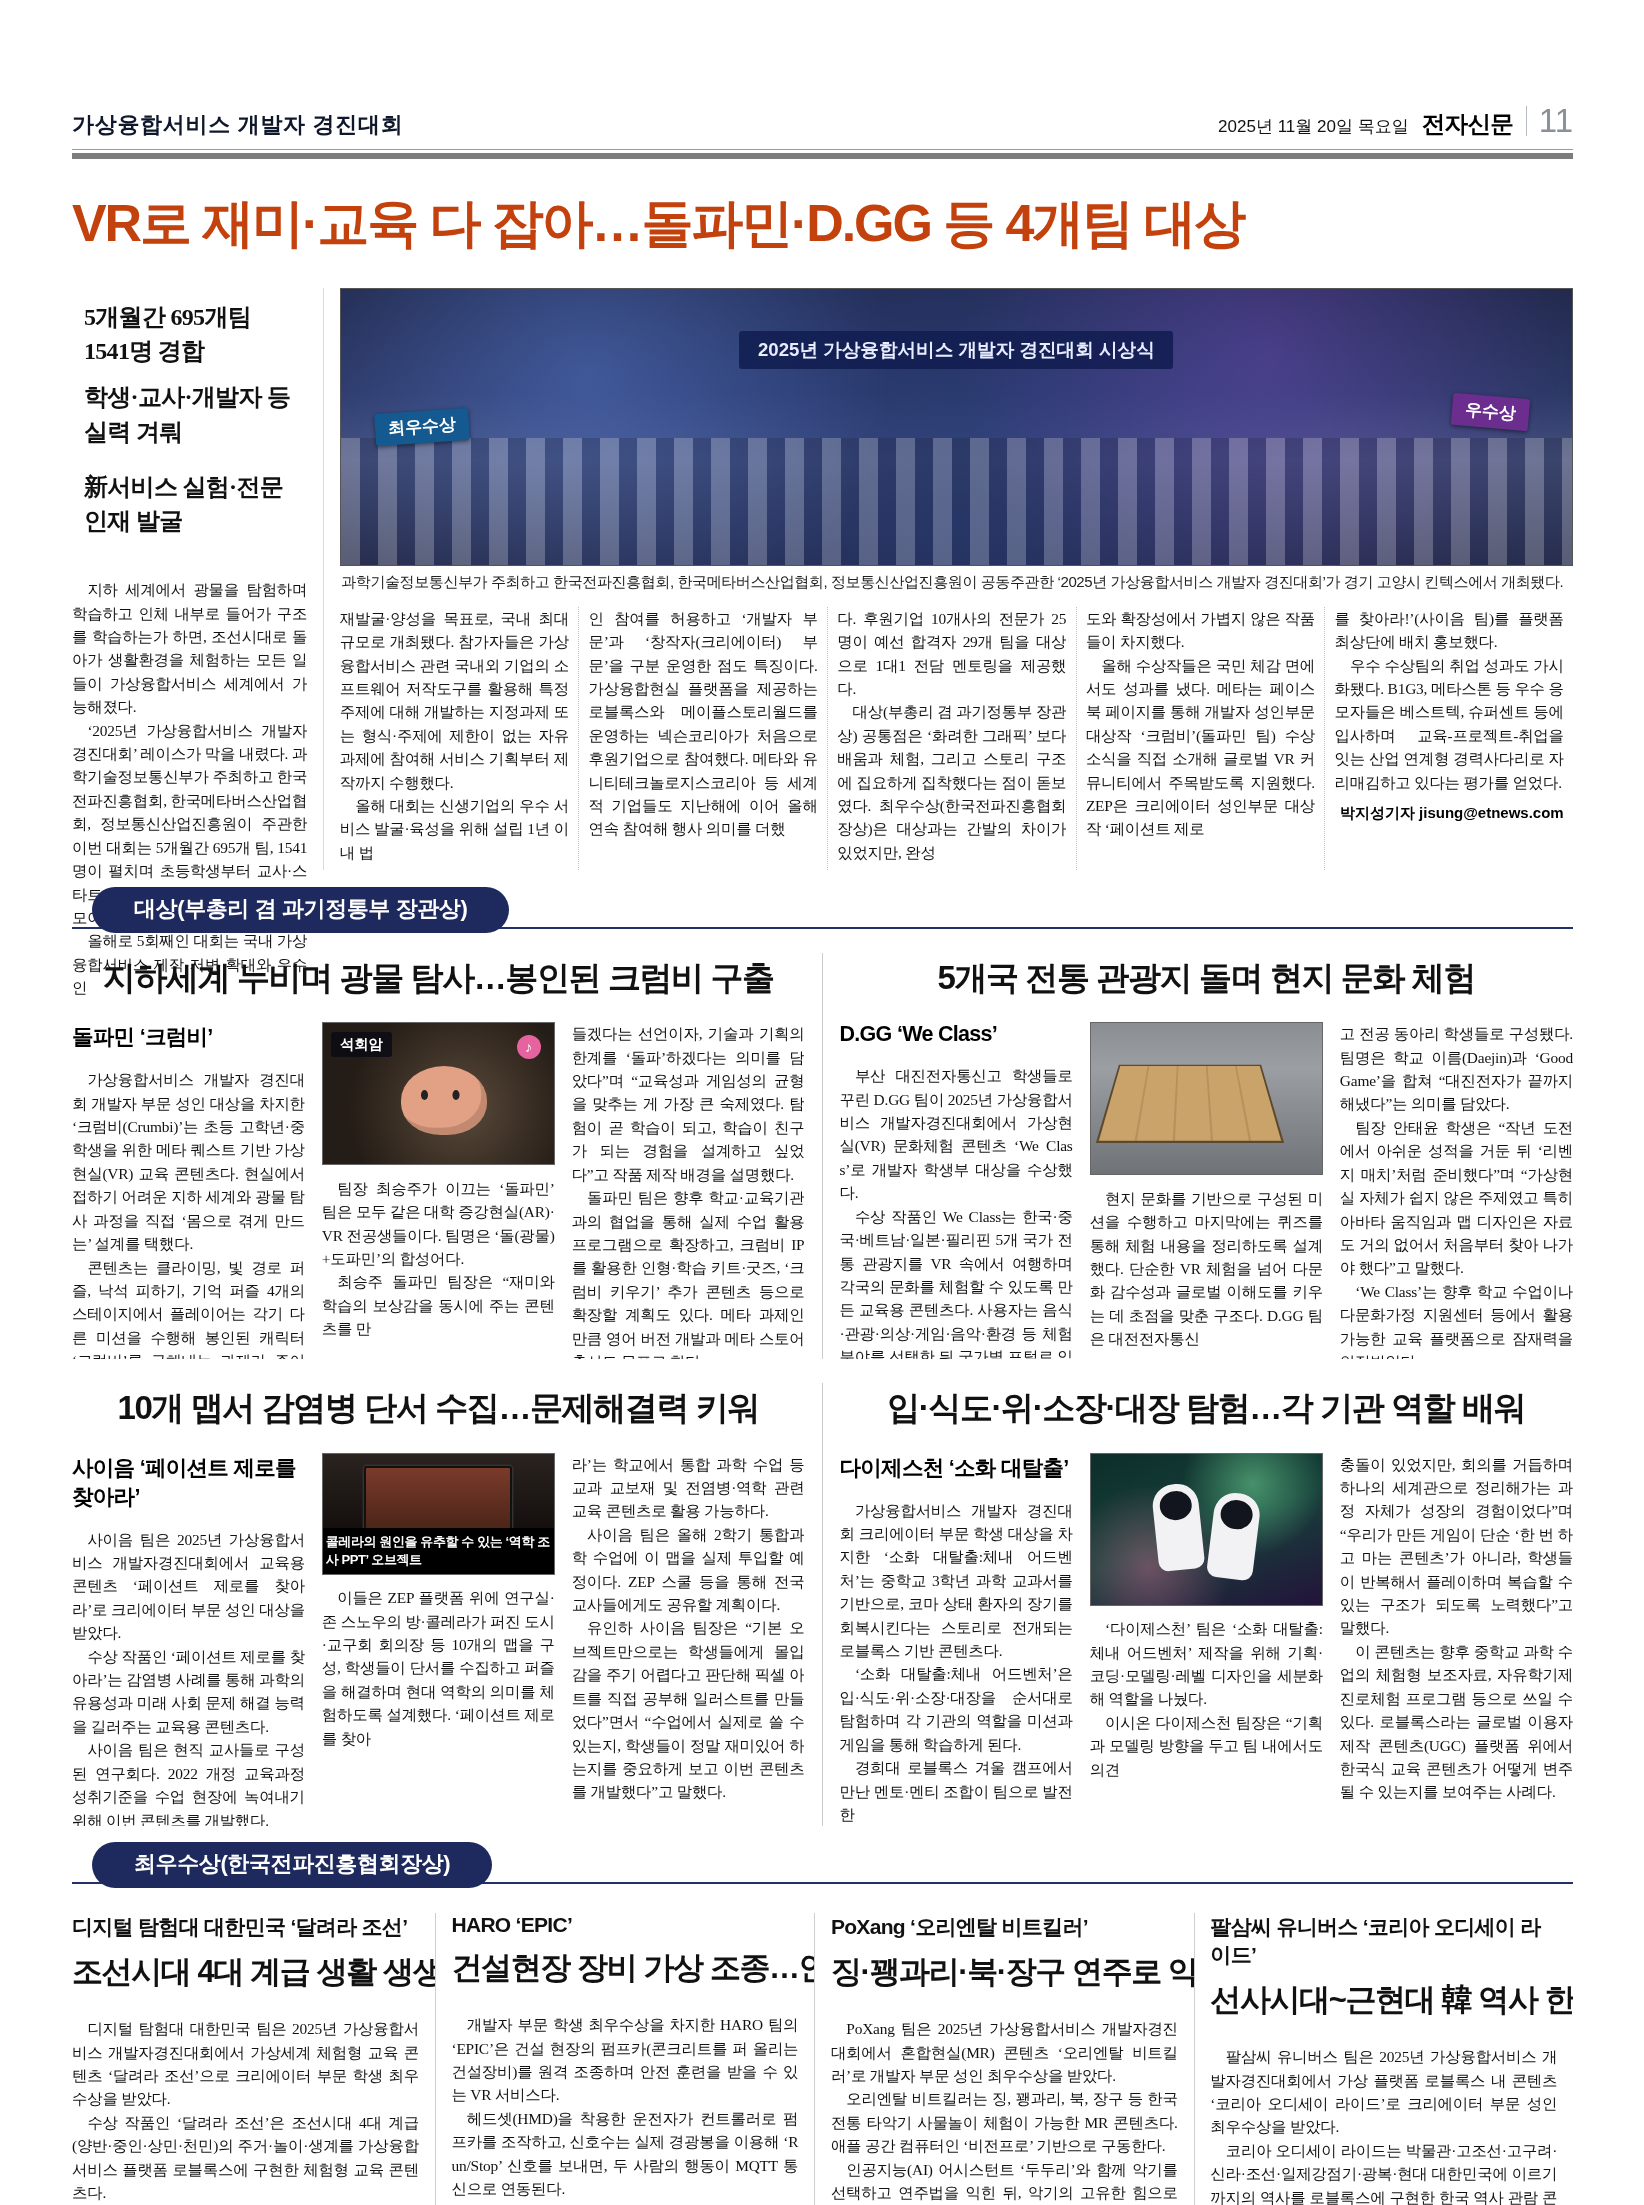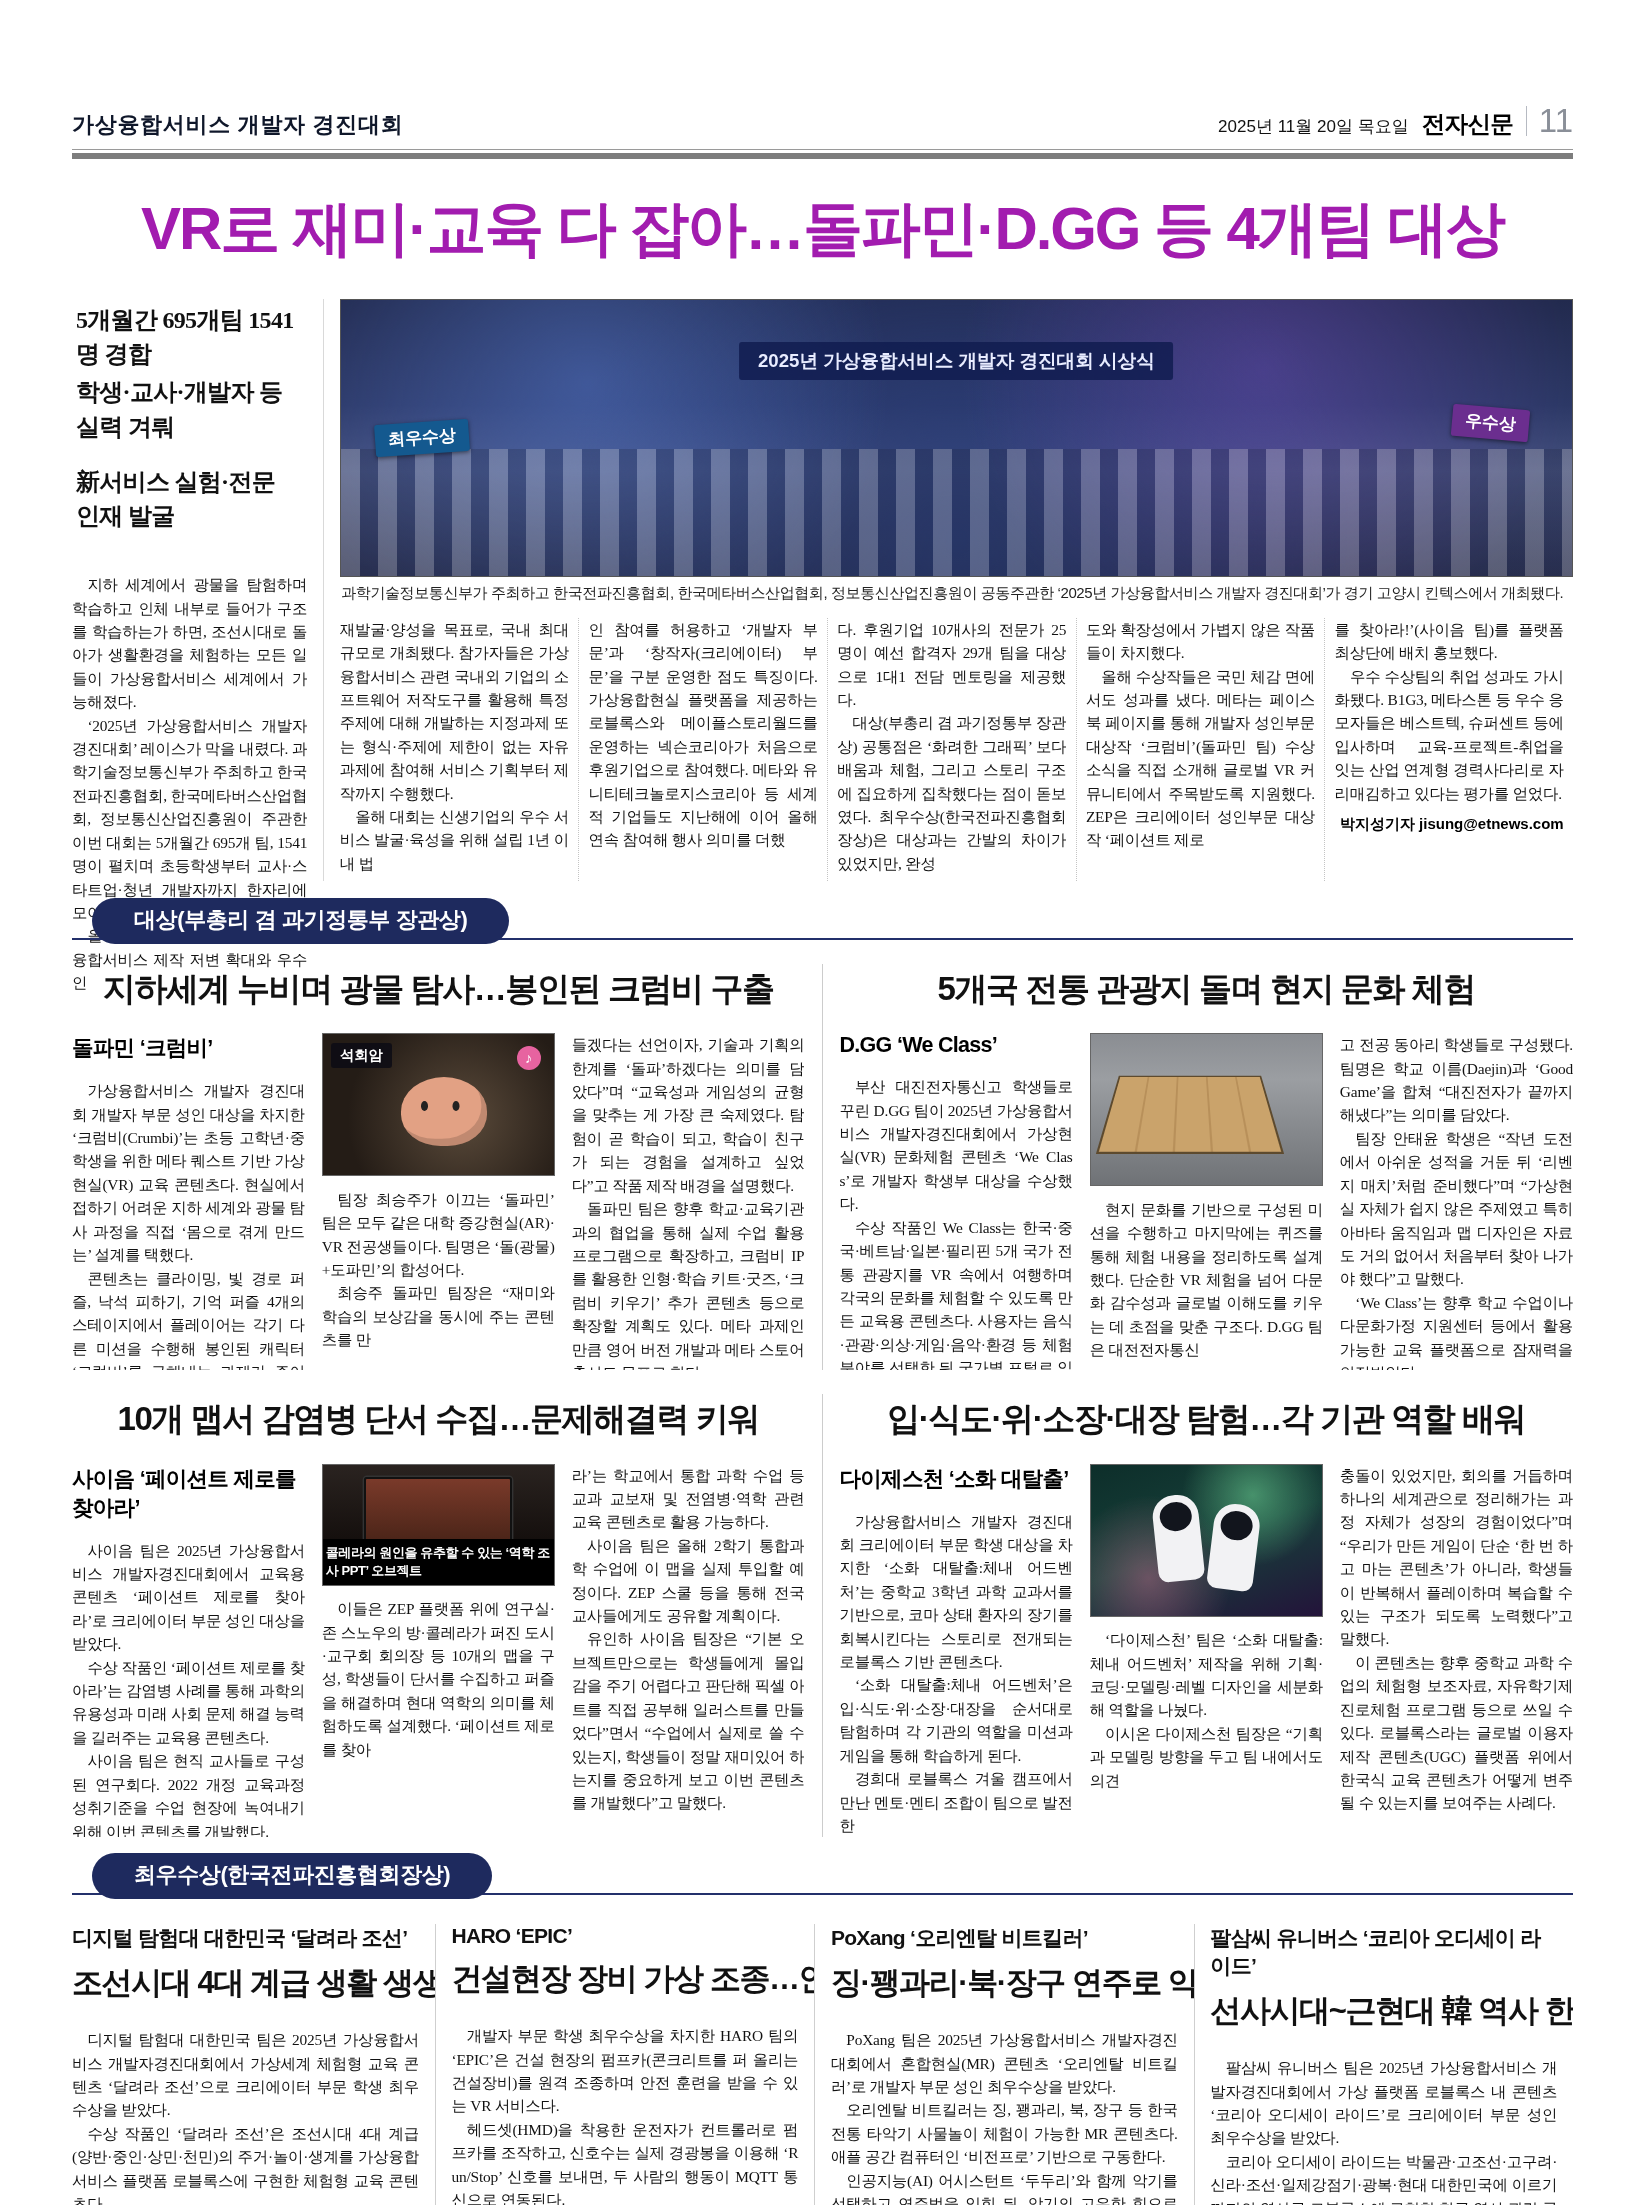--- a/index.html
+++ b/index.html
@@ -13,30 +13,30 @@
   .masthead { margin-top:106px; display:flex; justify-content:space-between; align-items:flex-end; }
   .mast-left { font-family:"Liberation Sans","DejaVu Sans",sans-serif; font-size:22px; font-weight:700; letter-spacing:0.7px; color:#0f172a; }
   .mast-right { display:flex; align-items:baseline; gap:13px; }
   .mast-date { font-family:"Liberation Sans",sans-serif; font-size:17px; color:#111; }
   .mast-paper { font-family:"Liberation Sans",sans-serif; font-size:23.6px; font-weight:800; color:#000; letter-spacing:-0.7px; }
   .mast-pageno { font-family:"Liberation Sans",sans-serif; font-size:33px; color:#8a8f98; border-left:1.4px solid #b6bac2; padding-left:11.5px; line-height:0.9; }
   .rule-thin { height:1.4px; background:#9a9a9a; margin-top:8.6px; }
   .rule-thick { height:6.4px; background:#7d7d7d; margin-top:2.9px; }
   
   .main-headline {
-    text-align:center; font-family:"Liberation Sans","DejaVu Sans",sans-serif;
-    font-size:60px; font-weight:800; letter-spacing:-2.1px; color:#a21caf;
+    font-family:"Liberation Sans","DejaVu Sans",sans-serif;
+    font-size:52px; font-weight:800; letter-spacing:-2.1px; color:#c2410c;
     margin-top:30px; margin-bottom:29px; white-space:nowrap;
   }
   
   .top-story { display:flex; gap:0; height:582px; }
   .lead-left { width:252px; flex:0 0 252px; padding-right:15.8px; border-right:0.7px solid #d9d9d9; }
   .deck { font-size:24px; font-weight:700; line-height:1.42; letter-spacing:-0.7px; }
   .deck + .deck { margin-top:21.5px; }
-  .deck p { margin:4px; }
+  .deck p { margin:12px; }
   .lead-left-body { margin-top:40px; }
   .lead-main { flex:1; padding-left:15.8px; display:flex; flex-direction:column; }
   .main-photo {
     height:278px; position:relative; overflow:hidden; border:0.7px solid #555;
     background:
       radial-gradient(circle at 20% 30%, rgba(90,130,220,0.45), transparent 30%),
       radial-gradient(circle at 75% 25%, rgba(120,80,200,0.4), transparent 32%),
       radial-gradient(circle at 50% 85%, rgba(40,60,120,0.8), transparent 60%),
       linear-gradient(180deg,#222a4e 0%,#2c3866 38%,#44507e 62%,#2a3154 100%);
   }

